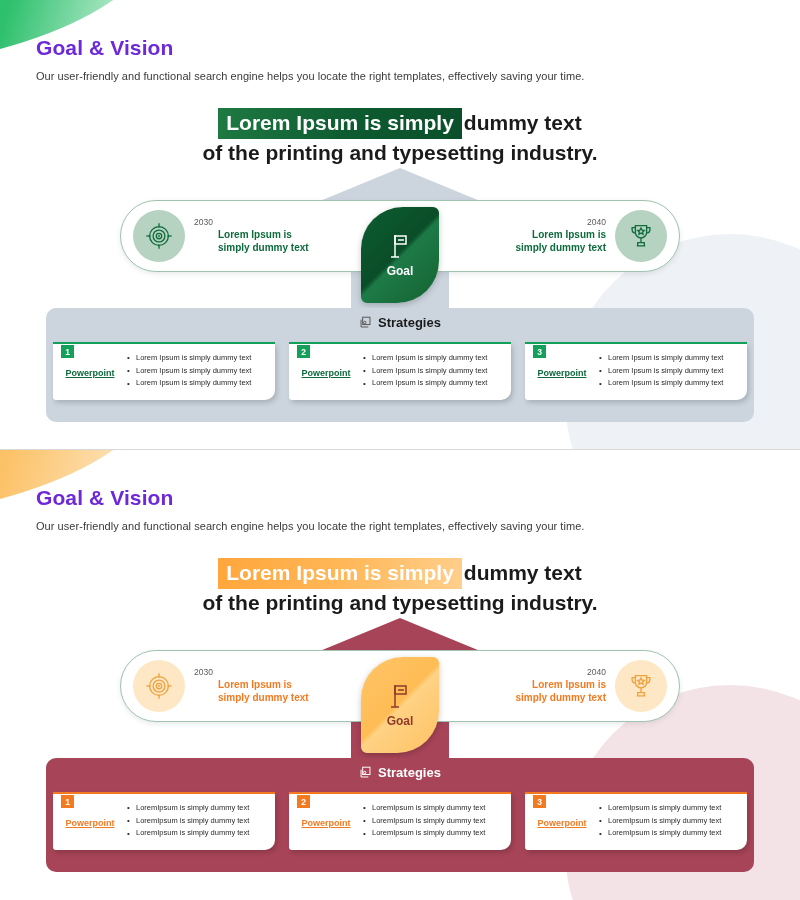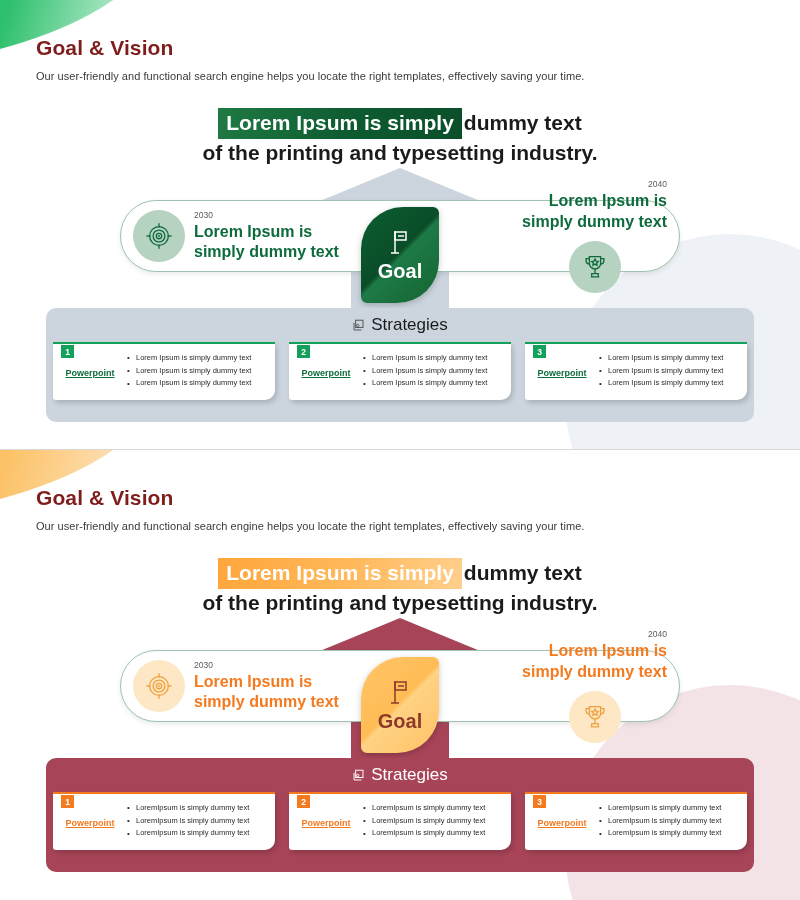--- a/index.html
+++ b/index.html
@@ -31,21 +31,21 @@
   .blob-circle {
     position: absolute;
     border-radius: 50%;
   }
   .slide.top .blob-circle { width: 330px; height: 330px; right: -95px; bottom: -115px; background: #eef1f5; }
   .slide.bottom .blob-circle { width: 330px; height: 330px; right: -95px; bottom: -115px; background: #f3e3e6; }
 
   
   .page-title {
     position: absolute; left: 36px; top: 36px;
-    font-size: 21px; font-weight: bold; color: #7f1d1d;
+    font-size: 21px; font-weight: bold; color: #6d28d9;
     letter-spacing: .1px;
     text-align: center;
   }
   .page-subtitle {
     position: absolute; left: 36px; top: 70px;
     font-size: 11px; color: #3a3a3a; letter-spacing: .05px;
   }
 
   
   .hero {
@@ -89,64 +89,64 @@
     position: absolute; left: 120px; top: 200px;
     width: 560px; height: 72px;
     background: #ffffff;
     border-radius: 36px;
     border: 1px solid #9fc3ae;
     box-shadow: 0 2px 5px rgba(80,90,100,.13);
     display: flex; align-items: center; justify-content: space-between;
   }
   .pill-side { display: flex; align-items: center; gap: 9px; padding: 0 8px; }
   .pill-side.left { margin-left: 4px; }
-  .pill-side.right { margin-right: 4px; flex-direction: column; }
+  .pill-side.right { margin-right: 4px; flex-direction: row; }
   .icon-circle {
     width: 52px; height: 52px; border-radius: 50%;
     display: flex; align-items: center; justify-content: center;
     flex: 0 0 auto;
   }
   .slide.top .icon-circle { background: #b6d2c0; }
   .slide.bottom .icon-circle { background: #fde7c4; }
   .pill-text .year { font-size: 8.5px; color: #5a5a5a; margin-bottom: 2px; }
-  .pill-text .lbl { font-size: 16px; font-weight: bold; line-height: 1.26; }
+  .pill-text .lbl { font-size: 10px; font-weight: bold; line-height: 1.26; margin-left: 24px; }
   .slide.top .pill-text .lbl { color: #0d6b3c; }
   .slide.bottom .pill-text .lbl { color: #f47a20; }
   .pill-side.right .pill-text { text-align: right; }
 
   
   .leaf {
     position: absolute; left: 50%; top: 207px;
     transform: translateX(-50%);
     width: 78px; height: 96px;
     border-radius: 42px 6px 42px 6px;
     display: flex; flex-direction: column;
     align-items: center; justify-content: center;
     gap: 2px;
     box-shadow: 0 2px 6px rgba(0,0,0,.22);
   }
   .slide.top .leaf { background: linear-gradient(135deg,#0c5e31 0%,#0a4d28 48%,#1d7a47 52%,#14632f 100%); }
   .slide.bottom .leaf { background: linear-gradient(135deg,#ffc466 0%,#ffbb52 48%,#ffd храм 52%,#ffc871 100%); }
   .slide.bottom .leaf { background: linear-gradient(135deg,#ffc569 0%,#ffbc54 48%,#ffd284 52%,#ffc163 100%); }
-  .leaf-label { font-size: 20px; font-weight: bold; }
+  .leaf-label { font-size: 12px; font-weight: bold; }
   .slide.top .leaf-label { color: #ffffff; }
   .slide.bottom .leaf-label { color: #8e3a2a; }
 
   
   .band {
     position: absolute; left: 46px; top: 308px;
     width: 708px; height: 114px;
     border-radius: 10px;
   }
   .slide.top .band { background: #ccd5de; }
   .slide.bottom .band { background: #a84458; }
   .band-title {
     position: absolute; left: 0; right: 0; top: 7px;
     display: flex; align-items: center; justify-content: center; gap: 6px;
-    font-size: 17px; font-weight: normal;
+    font-size: 13px; font-weight: bold;
   }
   .slide.top .band-title { color: #1b1b1b; }
   .slide.bottom .band-title { color: #ffffff; }
 
   .cards {
     position: absolute; left: 0; right: 0; top: 34px;
     display: flex; justify-content: center; gap: 14px;
   }
   .card {
     position: relative;

